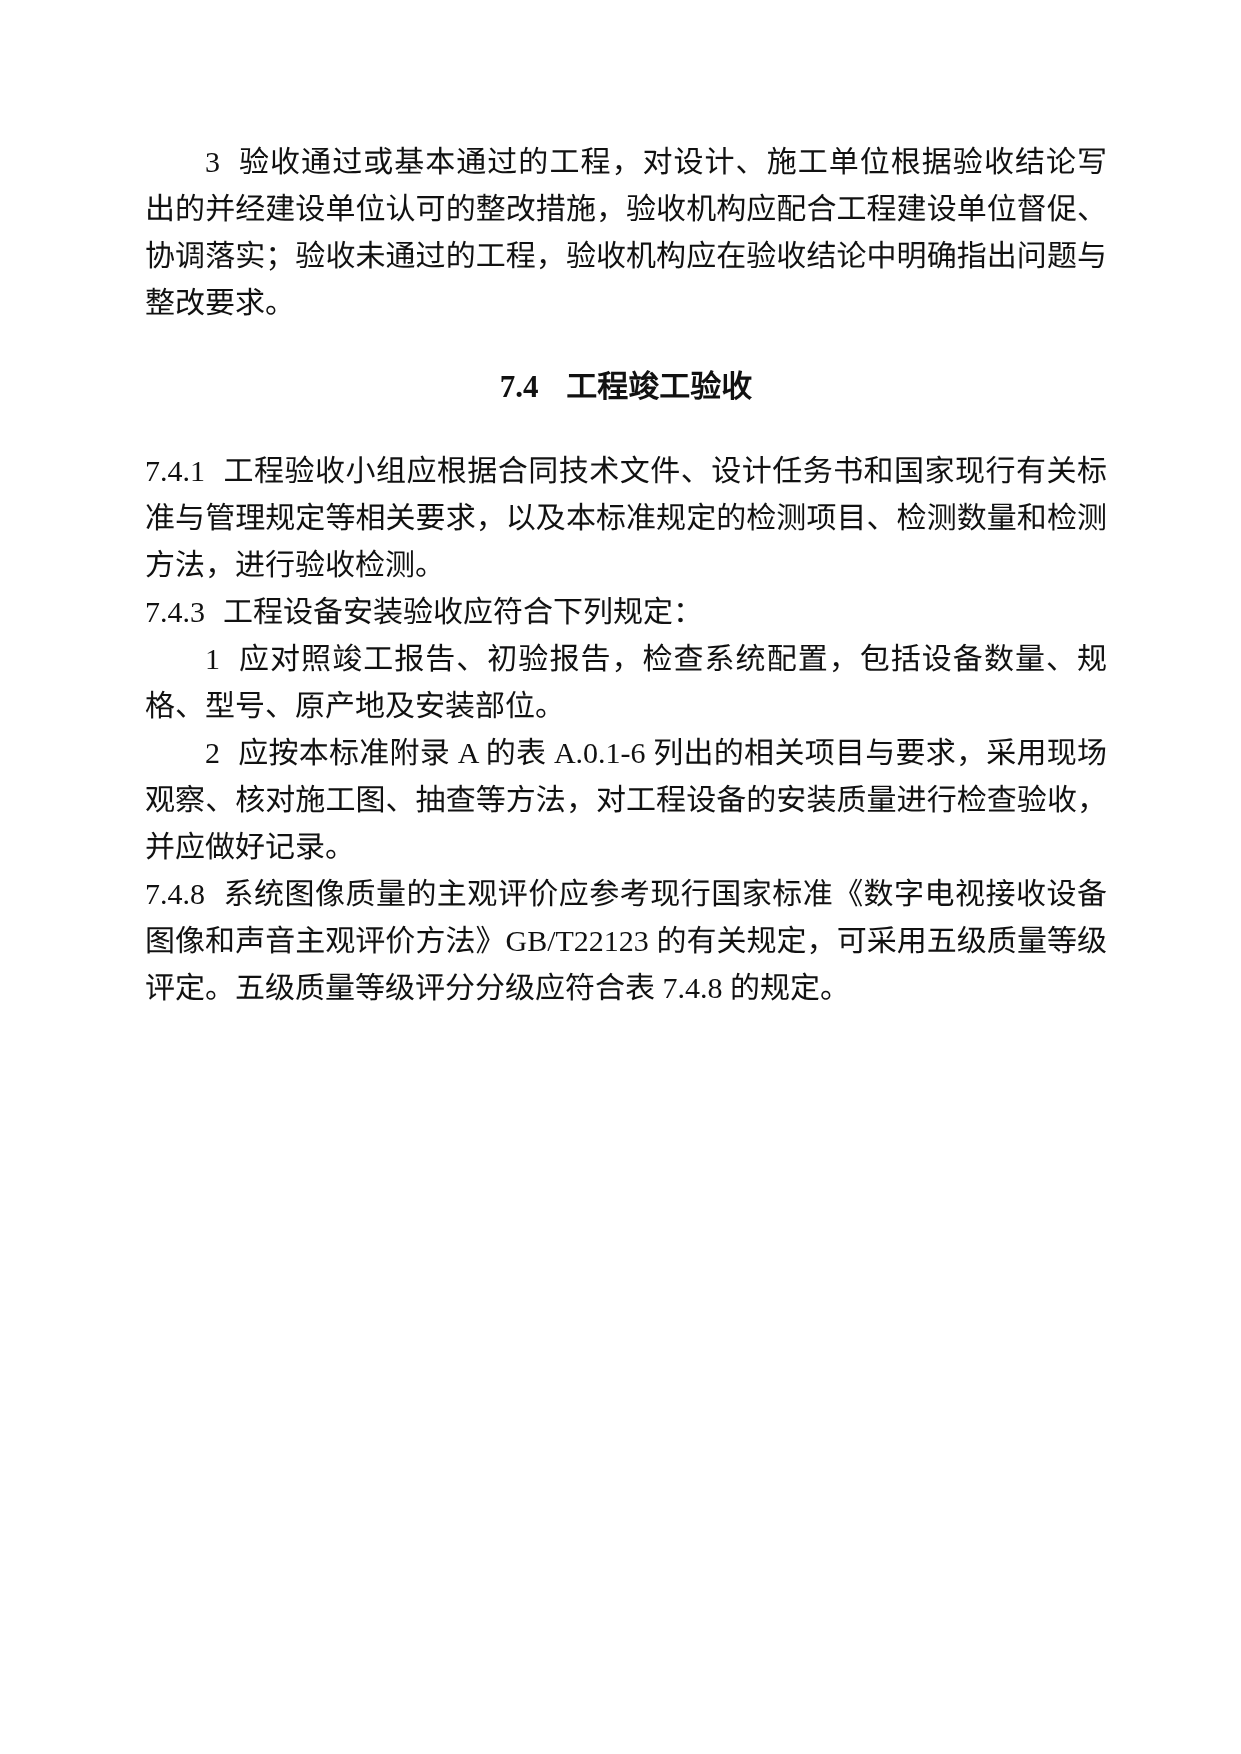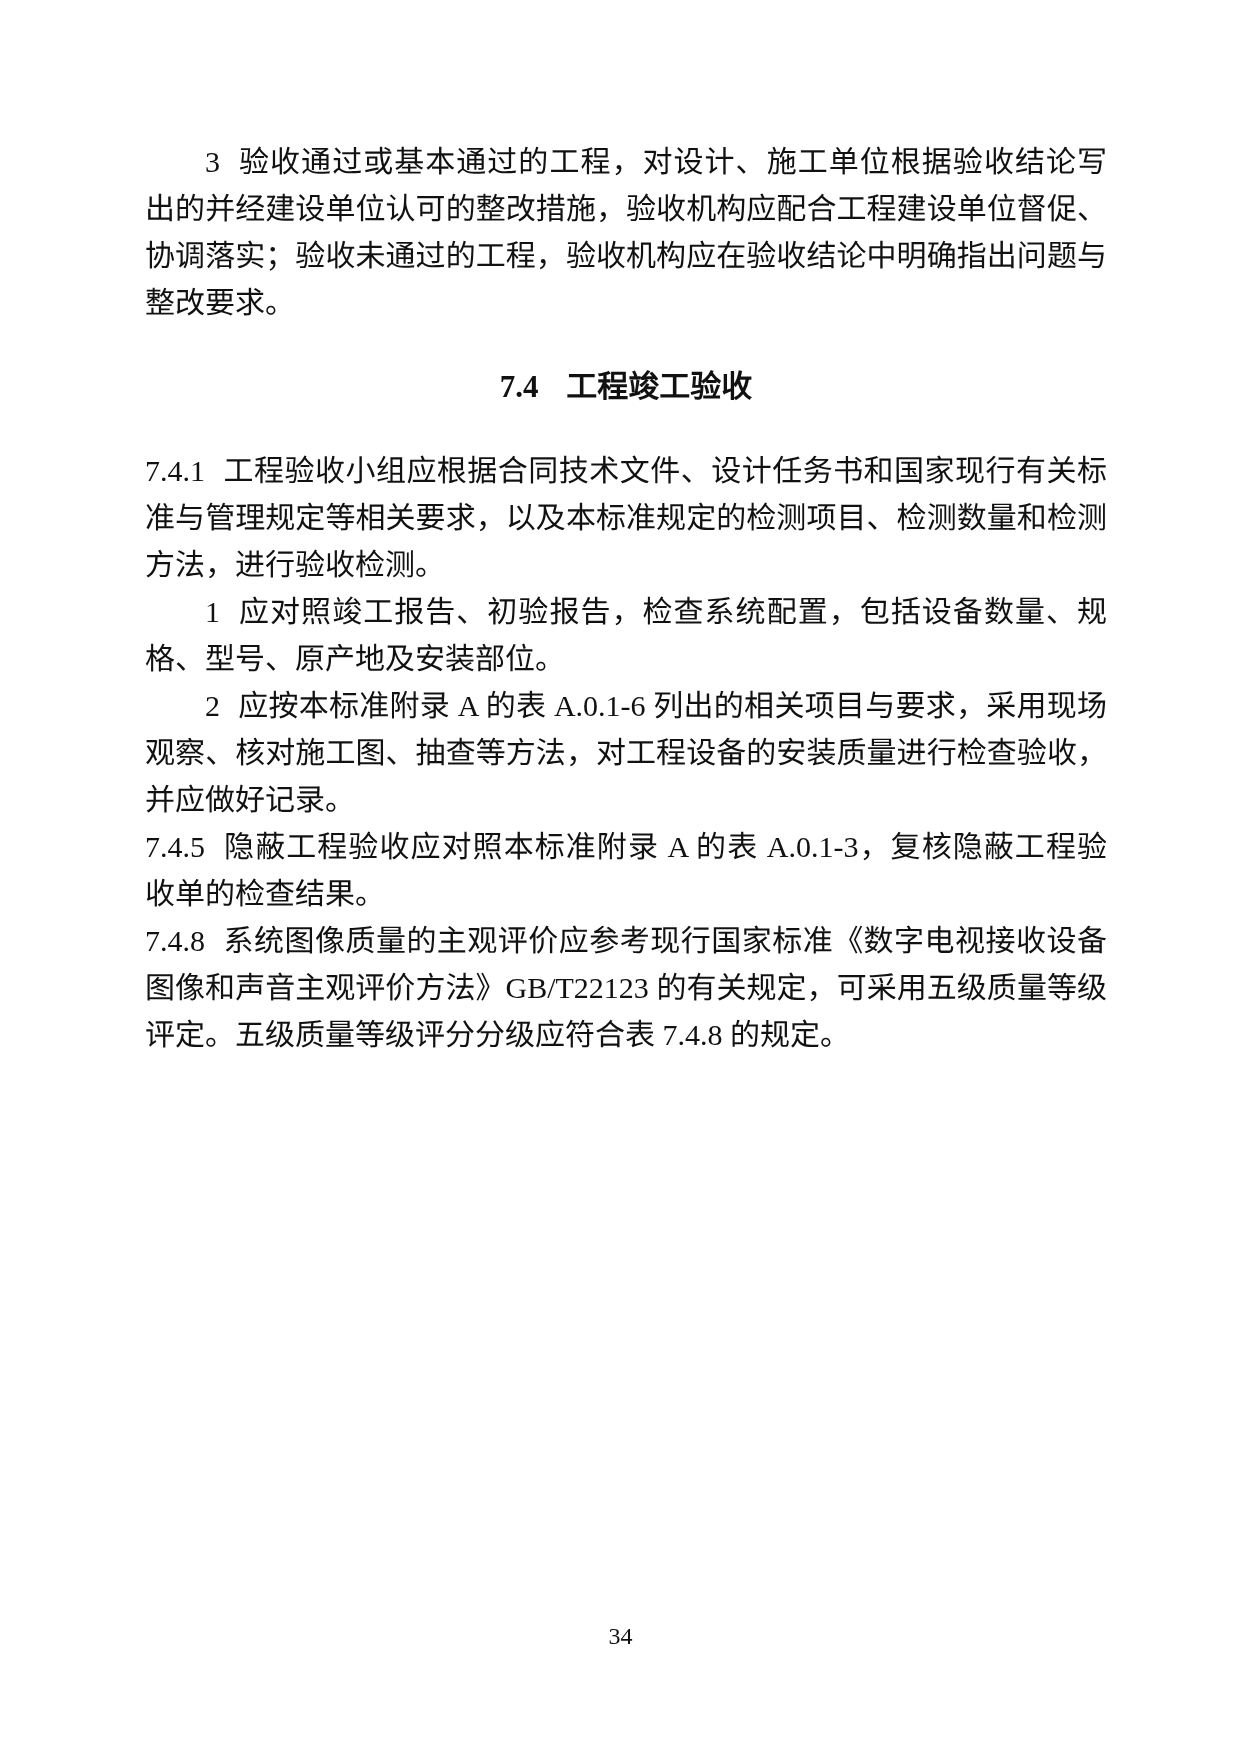--- a/index.html
+++ b/index.html
@@ -66,28 +66,27 @@
 <div class="page">
   <div class="content">
 
     <p class="para item"><span class="num">3</span><span>验收通过或基本通过的工程，对设计、施工单位根据验收结论写出的并经建设单位认可的整改措施，验收机构应配合工程建设单位督促、协调落实；验收未通过的工程，验收机构应在验收结论中明确指出问题与整改要求。</span></p>
 
     <h2 class="section-heading"><span class="h-num">7.4</span><span>工程竣工验收</span></h2>
 
     <p class="para clause"><span class="num">7.4.1</span><span>工程验收小组应根据合同技术文件、设计任务书和国家现行有关标准与管理规定等相关要求，以及本标准规定的检测项目、检测数量和检测方法，进行验收检测。</span></p>
 
 
+    <p class="para clause"><span class="num">7.4.3</span><span>工程设备安装验收应符合下列规定：</span></p>
 
     <p class="para item"><span class="num">1</span><span>应对照竣工报告、初验报告，检查系统配置，包括设备数量、规格、型号、原产地及安装部位。</span></p>
 
     <p class="para item"><span class="num">2</span><span>应按本标准附录 A 的表 A.0.1-6 列出的相关项目与要求，采用现场观察、核对施工图、抽查等方法，对工程设备的安装质量进行检查验收，并应做好记录。</span></p>
 
 
-    <p class="para clause"><span class="num">7.4.5</span><span>隐蔽工程验收应对照本标准附录 A 的表 A.0.1-3，复核隐蔽工程验收单的检查结果。</span></p>
 
 
 
     <p class="para clause"><span class="num">7.4.8</span><span>系统图像质量的主观评价应参考现行国家标准《数字电视接收设备图像和声音主观评价方法》GB/T22123 的有关规定，可采用五级质量等级评定。五级质量等级评分分级应符合表 7.4.8 的规定。</span></p>
 
   </div>
 
-  <div class="page-number">34</div>
 </div>
 
 </body></html>

